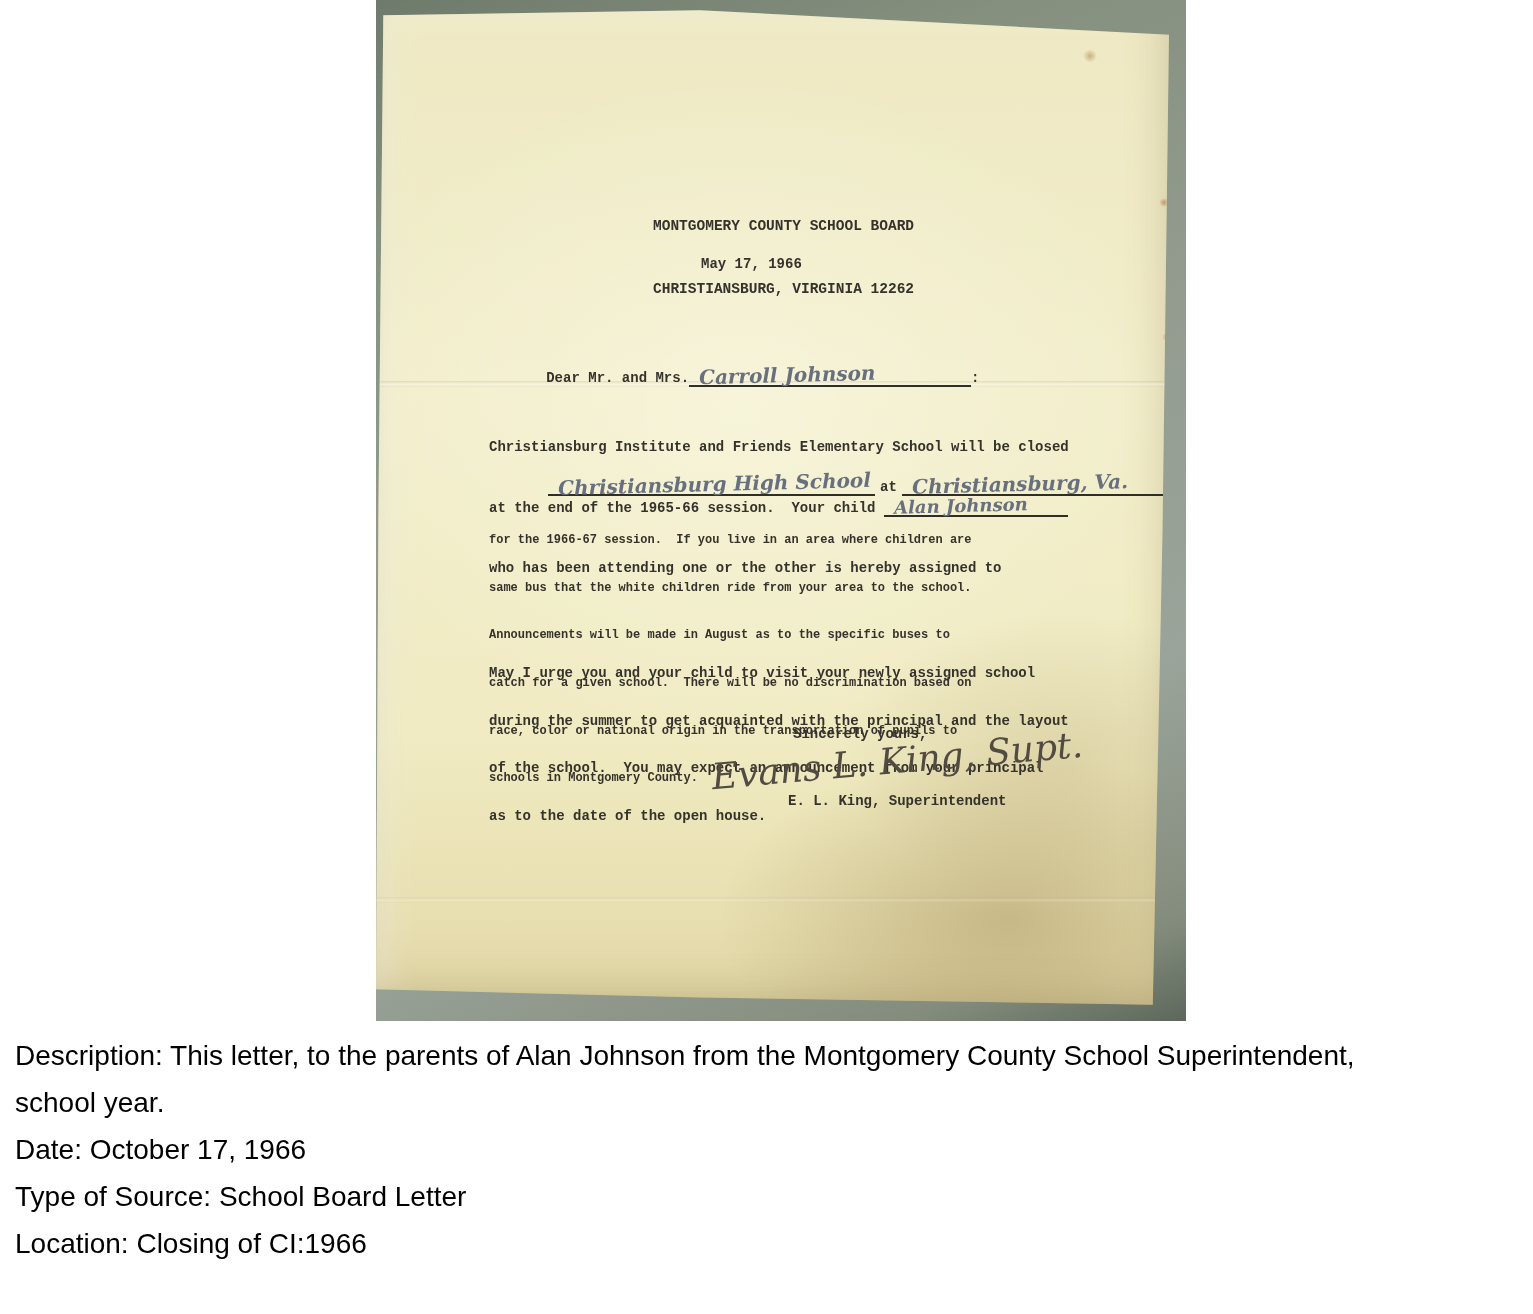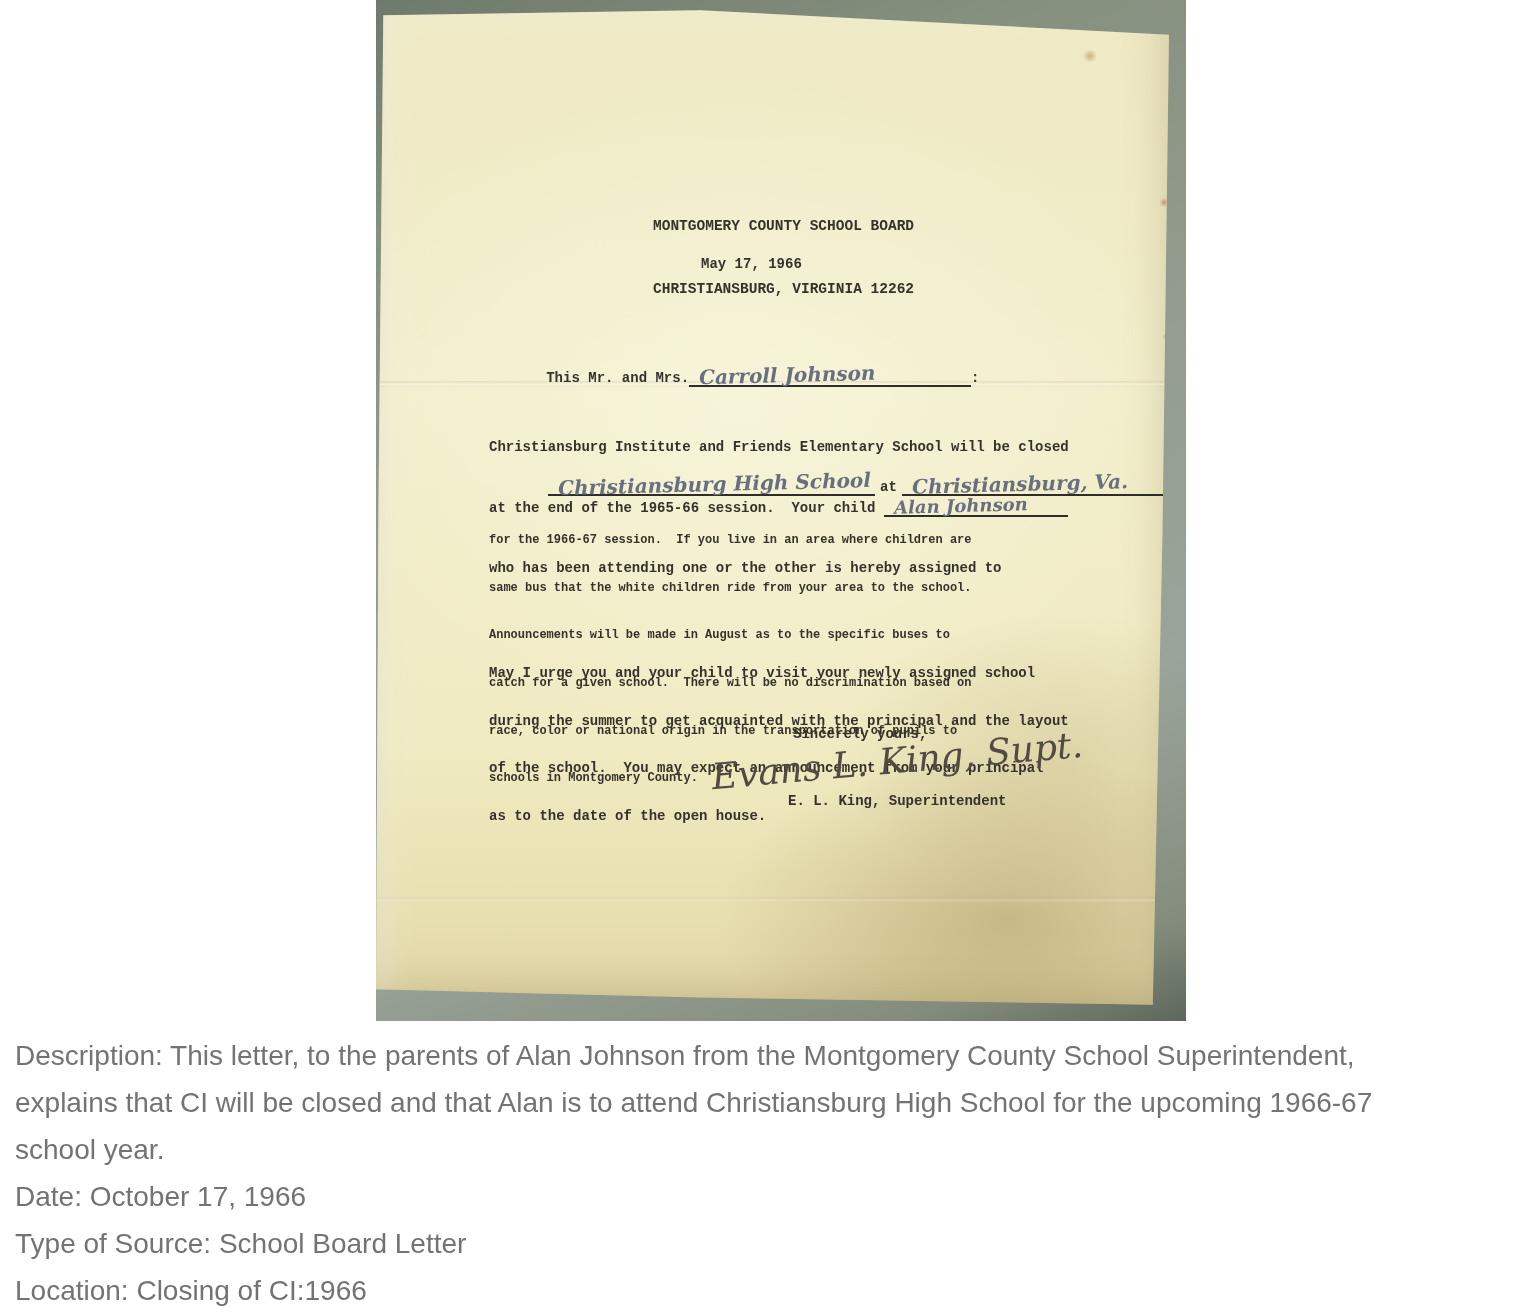--- a/index.html
+++ b/index.html
@@ -25,21 +25,21 @@
   .typed{position:absolute;font-family:"Liberation Mono",monospace;font-weight:700;
          color:#34322b;white-space:pre;letter-spacing:0;}
   .tline{white-space:pre;padding-left:8px;}
   .blank{display:inline-block;border-bottom:2px solid #2e2d27;vertical-align:baseline;
          padding:0 4px 0 10px;line-height:1;}
   .hand{font-family:"DejaVu Serif",serif;font-style:italic;color:#68707f;white-space:pre;
         display:inline-block;transform:rotate(-1.5deg);}
 
   
   #caption{position:absolute;left:15px;top:1032px;width:1512px;font-size:28px;line-height:47px;
-           color:#737373;}
+           color:#000000;}
   .capline{white-space:pre;}
 </style>
 </head>
 <body>
 
 <div id="page">
 
   <div id="photo">
     <div id="paper">
 
@@ -50,21 +50,21 @@
       <div class="stain" style="left:786px;top:333px;width:9px;height:8px;background:radial-gradient(circle,rgba(170,95,40,.5),rgba(170,95,40,0) 70%);"></div>
 
       <div class="typed" style="left:269px;top:174px;font-size:14.5px;line-height:21px;">
         <div class="tline">MONTGOMERY COUNTY SCHOOL BOARD</div>
         <div class="tline">CHRISTIANSBURG, VIRGINIA 12262</div>
       </div>
 
       <div class="typed" style="left:313px;top:256px;font-size:14px;margin-left:12px;">May 17, 1966</div>
 
       <div class="typed" style="left:103px;top:349px;font-size:14px;">
-        <span>This Mr. and Mrs.</span><span class="blank" style="min-width:268px;"><span class="hand" style="font-size:20px;">Carroll Johnson</span></span><span>:</span>
+        <span>Dear Mr. and Mrs.</span><span class="blank" style="min-width:268px;"><span class="hand" style="font-size:20px;">Carroll Johnson</span></span><span>:</span>
       </div>
 
       <div class="typed" style="left:105px;top:397px;font-size:14px;line-height:20px;">
         <div class="tline">Christiansburg Institute and Friends Elementary School will be closed</div>
         <div class="tline"><span>at the end of the 1965-66 session.  Your child </span><span class="blank" style="min-width:170px;"><span class="hand" style="font-size:18px;">Alan Johnson</span></span></div>
         <div class="tline">who has been attending one or the other is hereby assigned to</div>
       </div>
 
       <div class="typed" style="left:105px;top:458px;font-size:14px;">
         <span class="blank" style="min-width:270px;"><span class="hand" style="font-size:20px;">Christiansburg High School</span></span><span style="margin:10px 5px;">at</span><span class="blank" style="min-width:268px;"><span class="hand" style="font-size:20px;">Christiansburg, Va.</span></span>
@@ -87,20 +87,19 @@
       </div>
 
       <div class="typed" style="left:417px;top:726px;font-size:14px;">Sincerely yours,</div>
       <div class="hand" style="position:absolute;left:335px;top:740px;font-size:36px;color:#514b41;transform:rotate(-5deg);">Evans L. King, Supt.</div>
       <div class="typed" style="left:412px;top:793px;font-size:14px;">E. L. King, Superintendent</div>
     </div>
   </div>
 
   <div id="caption">
     <div class="capline">Description: This letter, to the parents of Alan Johnson from the Montgomery County School Superintendent,</div>
-    <div class="capline">explains that CI will be closed and that Alan is to attend Christiansburg High School for the upcoming 1966-67</div>
     <div class="capline">school year.</div>
     <div class="capline">Date: October 17, 1966</div>
     <div class="capline">Type of Source: School Board Letter</div>
     <div class="capline">Location: Closing of CI:1966</div>
   </div>
 
 </div>
 
 </body></html>

